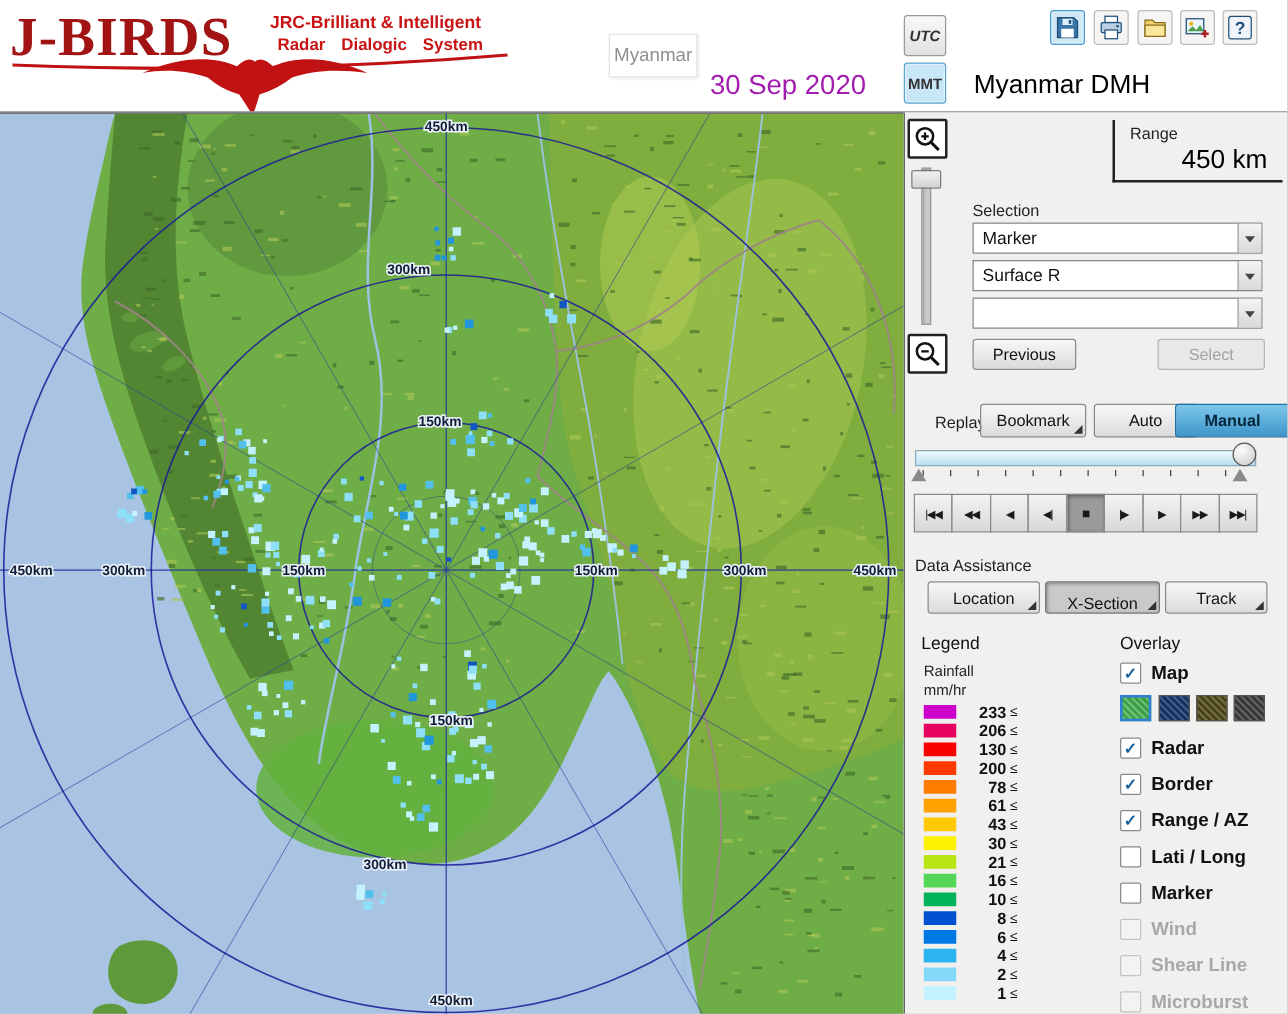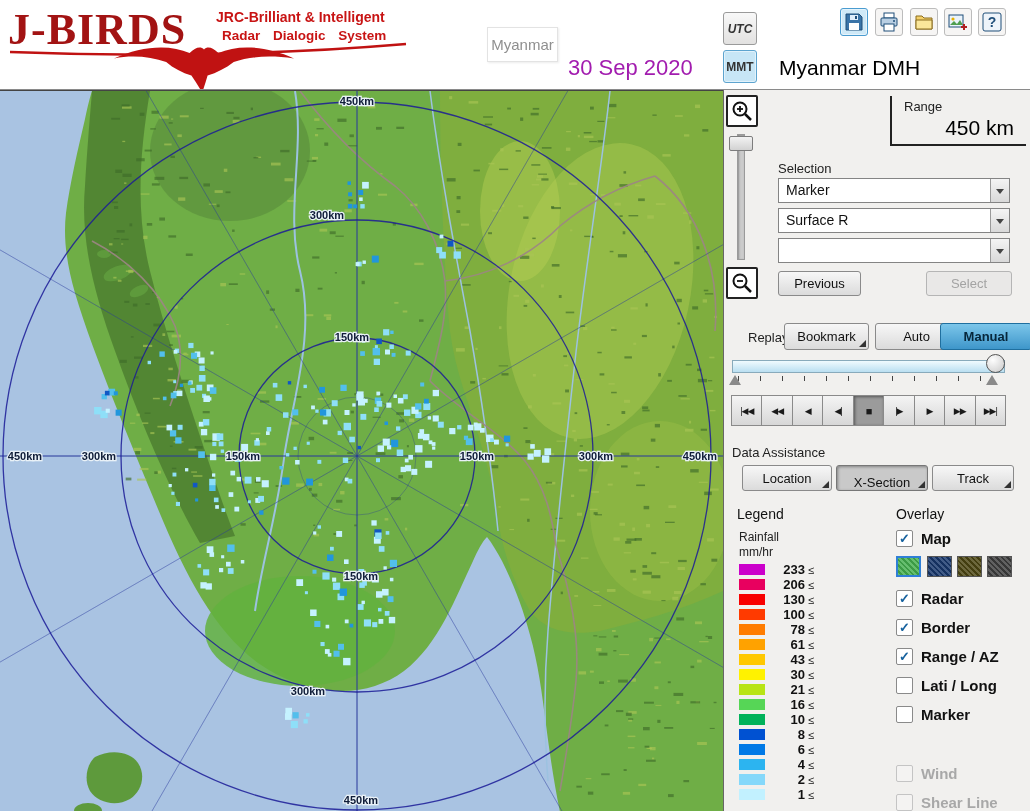--- a/index.html
+++ b/index.html
@@ -57,21 +57,21 @@
   .legend-title { position:absolute; font-size:14px; color:#111; }
   .legend-unit { position:absolute; font-size:12px; color:#222; }
   .lg-row { position:absolute; left:15px; width:120px; height:15px; display:flex; align-items:center; }
   .lg-swatch { width:26px; height:11px; margin-right:6px; }
   .lg-val { width:34px; text-align:right; font-size:13px; font-weight:bold; color:#111; }
   .lg-leq { font-size:11px; color:#111; margin-left:3px; }
 
   .ov-row { position:absolute; left:172px; display:flex; align-items:center; cursor:pointer; }
   .ov-box { width:17px; height:17px; background:#fff; border:1px solid #8a8a8a; border-radius:2px; display:flex; align-items:center; justify-content:center; }
   .ov-box.checked:after { content:"✓"; color:#17629e; font-weight:900; font-size:13px; line-height:1; }
-  .ov-row.disabled { cursor:default;margin-top:30px; }
+  .ov-row.disabled { cursor:default; }
   .ov-row.disabled .ov-box { background:#f4f3f2; border-color:#c4c4c4; }
   .ov-label { margin-left:8px; font-size:15px; font-weight:600; color:#111; white-space:nowrap; }
   .ov-row.disabled .ov-label { color:#a8a8a8; font-weight:600; }
   .map-swatch { position:absolute; top:466px; width:25px; height:21px; border:1px solid #555; cursor:pointer;
     background-image:repeating-linear-gradient(45deg, rgba(255,255,255,.18) 0 2px, rgba(0,0,0,.12) 2px 4px); }
   .map-swatch.selected { border:2px solid #2f7fd6; }
 </style>
 </head>
 <body>
 
@@ -1071,21 +1071,21 @@
         <span class="lg-val">206</span>
         <span class="lg-leq">≤</span>
       </div>
     <div class="lg-row" style="top:502px">
         <span class="lg-swatch" style="background: rgb(248, 0, 0);"></span>
         <span class="lg-val">130</span>
         <span class="lg-leq">≤</span>
       </div>
     <div class="lg-row" style="top:517px">
         <span class="lg-swatch" style="background: rgb(255, 58, 0);"></span>
-        <span class="lg-val">100</span>
+        <span class="lg-val">200</span>
         <span class="lg-leq">≤</span>
       </div>
     <div class="lg-row" style="top:532px">
         <span class="lg-swatch" style="background: rgb(255, 124, 0);"></span>
         <span class="lg-val">78</span>
         <span class="lg-leq">≤</span>
       </div>
     <div class="lg-row" style="top:547px">
         <span class="lg-swatch" style="background: rgb(255, 162, 0);"></span>
         <span class="lg-val">61</span>

